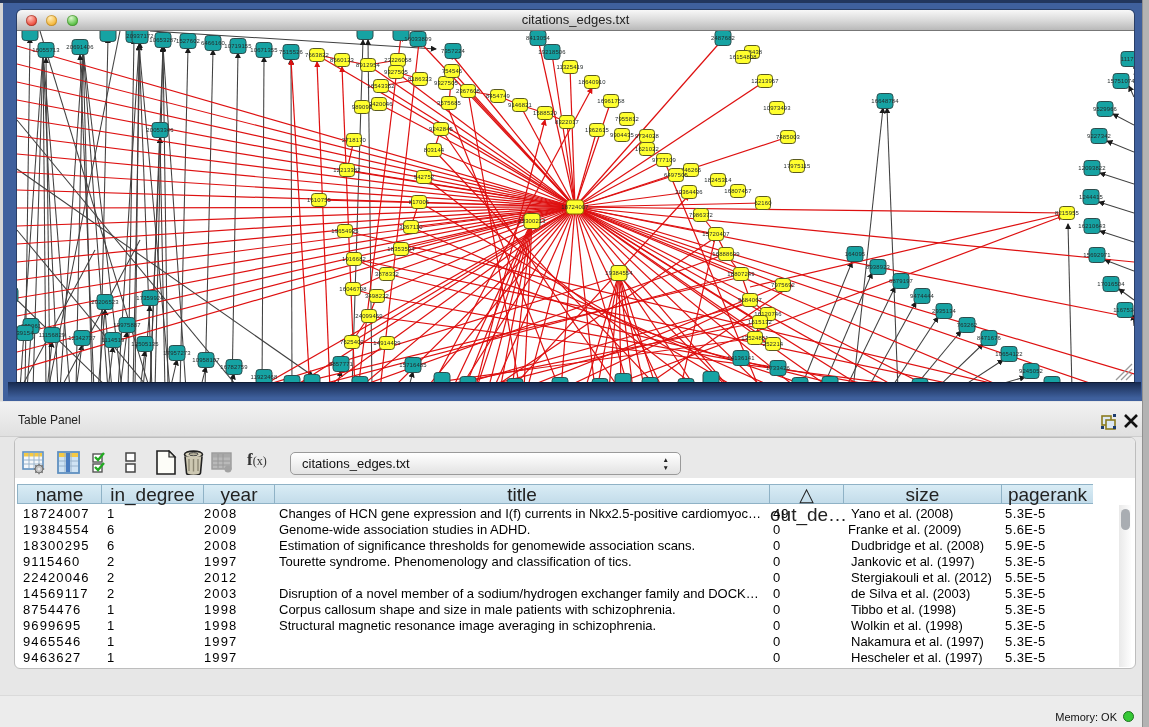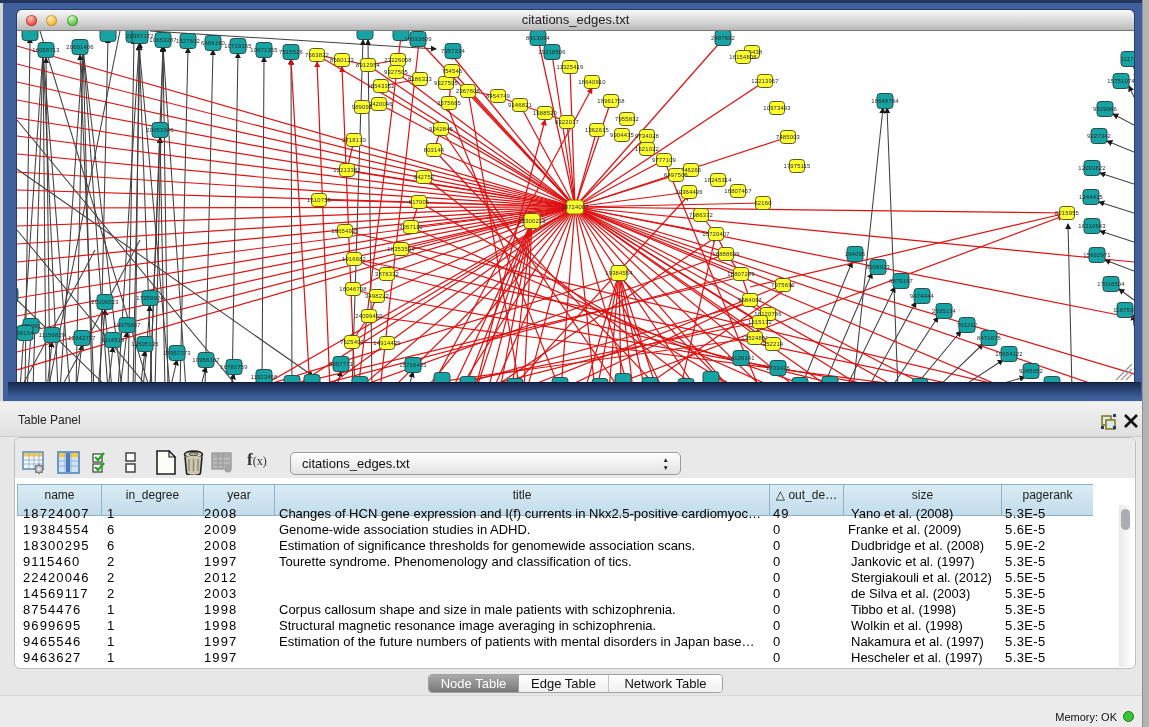--- a/index.html
+++ b/index.html
@@ -18,21 +18,21 @@
 svg .b{stroke:#404040;stroke-width:1.05}
 svg .nl{font-family:"Liberation Sans",sans-serif;font-size:5.9px;fill:#252c2c;text-anchor:middle;letter-spacing:.15px}
 #tp{position:absolute;left:0;top:401px;width:1149px;height:326px;background:#e7e7e7}
 #tph{position:absolute;left:0;top:1px;width:100%;height:35px;background:linear-gradient(#f2f2f2,#e0e0e0);border-bottom:1px solid #cecece}
 #tph span{position:absolute;left:18px;top:11px;font-size:12px;color:#222}
 #card{position:absolute;left:14px;top:36px;width:1122px;height:232px;background:#fff;border:1px solid #bdbdbd;border-radius:6px;overflow:hidden}
 #toolbar{position:absolute;left:0;top:0;width:100%;height:40px;background:#e9e9e9}
 #combo{position:absolute;left:275px;top:14px;width:391px;height:23px;border:1px solid #9a9a9a;border-radius:5px;background:linear-gradient(#ffffff,#eeeeee 60%,#e2e2e2);font-size:13px;color:#111;line-height:21px;padding-left:11px}
 #combo .ar{position:absolute;right:11px;top:3px;font-size:6.5px;color:#222;line-height:7.5px;letter-spacing:0}
 #thead{position:absolute;left:0px;top:83px;width:1080px;height:21px}
-.hc{position:absolute;top:0;height:32px;background:linear-gradient(#d9ecf5,#c3dcea);border:1px solid #8fb2c6;border-right:none;font-size:12px;color:#222;text-align:center;line-height:20px}
+.hc{position:absolute;top:0;height:20px;background:linear-gradient(#d9ecf5,#c3dcea);border:1px solid #8fb2c6;border-right:none;font-size:19px;color:#222;text-align:center;line-height:20px}
 .tr{position:absolute;left:0;width:1093px;height:16px;font-size:13px;color:#000}
 .c{position:absolute;top:0;white-space:nowrap;line-height:16px}
 .num{letter-spacing:1.1px}
 .num2{letter-spacing:.4px}
 #vsb{position:absolute;left:1119px;top:104px;width:12px;height:162px;background:linear-gradient(to right,#e9e9e9,#fdfdfd)}
 #vsbt{position:absolute;left:1.5px;top:4px;width:9px;height:21px;border-radius:5px;background:#a9adb2}
 #tabs{position:absolute;left:428px;top:273px;height:19px;border:1px solid #a0a0a0;border-radius:4px;display:flex;overflow:hidden;background:#fff}
 .seg{font-size:13px;line-height:17px;text-align:center;color:#111}
 #seg1{width:89px;background:linear-gradient(#a9a9a9,#787878);color:#fff}
 #seg2{width:90px;background:linear-gradient(#ffffff,#f0f0f0);border-left:1px solid #a0a0a0}
@@ -667,21 +667,21 @@
       <div class="c" style="left:848px">Franke et al. (2009)</div>
       <div class="c num2" style="left:1005px">5.6E-5</div>
     </div>
     <div class="tr" style="top:137px">
       <div class="c num" style="left:23px">18300295</div>
       <div class="c num" style="left:107px">6</div>
       <div class="c num" style="left:204px">2008</div>
       <div class="c" style="left:279px">Estimation of significance thresholds for genomewide association scans.</div>
       <div class="c num" style="left:773px">0</div>
       <div class="c" style="left:851px">Dudbridge et al. (2008)</div>
-      <div class="c num2" style="left:1005px">5.9E-2</div>
+      <div class="c num2" style="left:1005px">5.9E-5</div>
     </div>
     <div class="tr" style="top:153px">
       <div class="c num" style="left:23px">9115460</div>
       <div class="c num" style="left:107px">2</div>
       <div class="c num" style="left:204px">1997</div>
       <div class="c" style="left:279px">Tourette syndrome. Phenomenology and classification of tics.</div>
       <div class="c num" style="left:773px">0</div>
       <div class="c" style="left:851px">Jankovic et al. (1997)</div>
       <div class="c num2" style="left:1005px">5.3E-5</div>
     </div>
@@ -690,20 +690,21 @@
       <div class="c num" style="left:107px">2</div>
       <div class="c num" style="left:204px">2012</div>
       <div class="c num" style="left:773px">0</div>
       <div class="c" style="left:851px">Stergiakouli et al. (2012)</div>
       <div class="c num2" style="left:1005px">5.5E-5</div>
     </div>
     <div class="tr" style="top:185px">
       <div class="c num" style="left:23px">14569117</div>
       <div class="c num" style="left:107px">2</div>
       <div class="c num" style="left:204px">2003</div>
+      <div class="c" style="left:279px">Disruption of a novel member of a sodium/hydrogen exchanger family and DOCK…</div>
       <div class="c num" style="left:773px">0</div>
       <div class="c" style="left:851px">de Silva et al. (2003)</div>
       <div class="c num2" style="left:1005px">5.3E-5</div>
     </div>
     <div class="tr" style="top:201px">
       <div class="c num" style="left:23px">8754476</div>
       <div class="c num" style="left:107px">1</div>
       <div class="c num" style="left:204px">1998</div>
       <div class="c" style="left:279px">Corpus callosum shape and size in male patients with schizophrenia.</div>
       <div class="c num" style="left:773px">0</div>
@@ -716,38 +717,32 @@
       <div class="c num" style="left:204px">1998</div>
       <div class="c" style="left:279px">Structural magnetic resonance image averaging in schizophrenia.</div>
       <div class="c num" style="left:773px">0</div>
       <div class="c" style="left:851px">Wolkin et al. (1998)</div>
       <div class="c num2" style="left:1005px">5.3E-5</div>
     </div>
     <div class="tr" style="top:233px">
       <div class="c num" style="left:23px">9465546</div>
       <div class="c num" style="left:107px">1</div>
       <div class="c num" style="left:204px">1997</div>
-      <div class="c" style="left:279px">Estimation of the future numbers of patients with mental disorders in Japan base…</div>
       <div class="c num" style="left:773px">0</div>
       <div class="c" style="left:851px">Nakamura et al. (1997)</div>
       <div class="c num2" style="left:1005px">5.3E-5</div>
     </div>
     <div class="tr" style="top:249px">
       <div class="c num" style="left:23px">9463627</div>
       <div class="c num" style="left:107px">1</div>
       <div class="c num" style="left:204px">1997</div>
       <div class="c num" style="left:773px">0</div>
       <div class="c" style="left:851px">Hescheler et al. (1997)</div>
       <div class="c num2" style="left:1005px">5.3E-5</div>
     </div>
  <div id="vsb">
       <div id="vsbt"></div>
     </div>
- <div id="tabs">
-      <div class="seg" id="seg1">Node Table</div>
-      <div class="seg" id="seg2">Edge Table</div>
-      <div class="seg" id="seg3">Network Table</div>
-    </div>
  <div id="status">
       <div id="mem">Memory: OK</div>
       <div id="dot"></div>
     </div>
 </div>
 <div id="rstrip"></div>
 </body></html>

